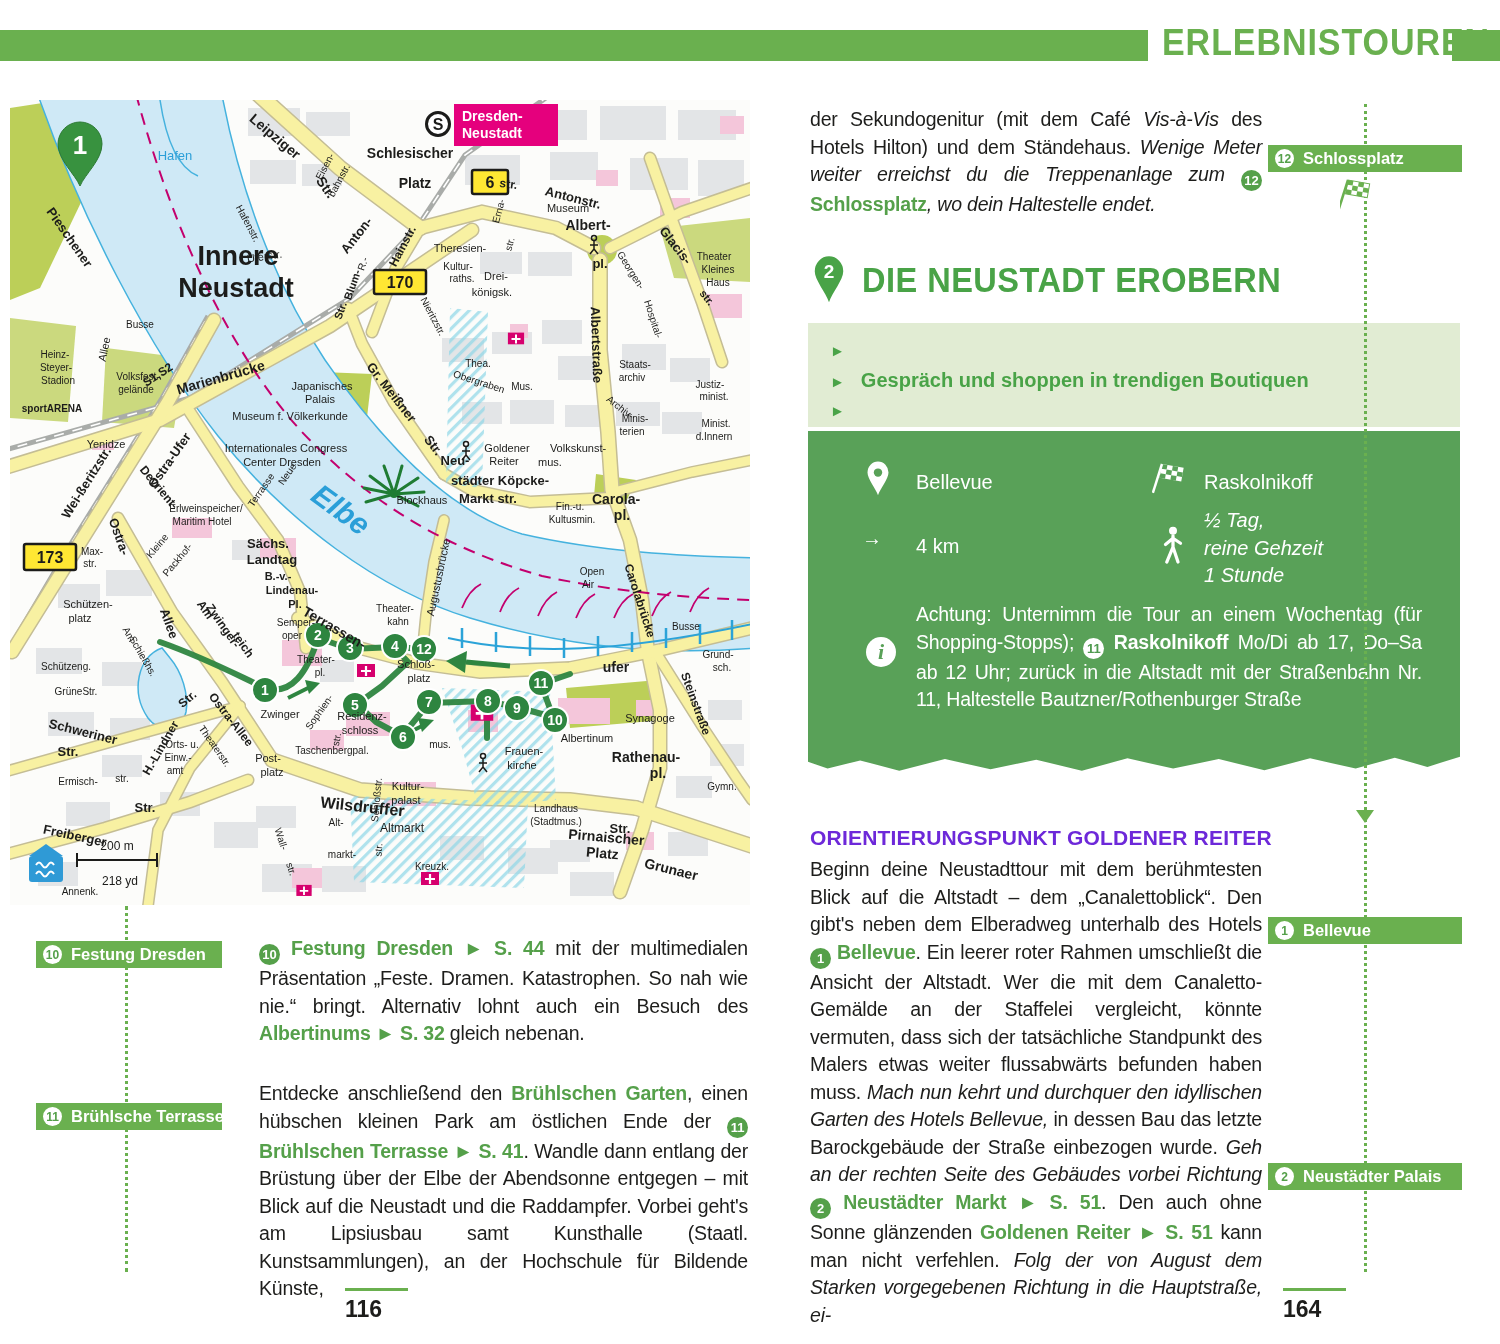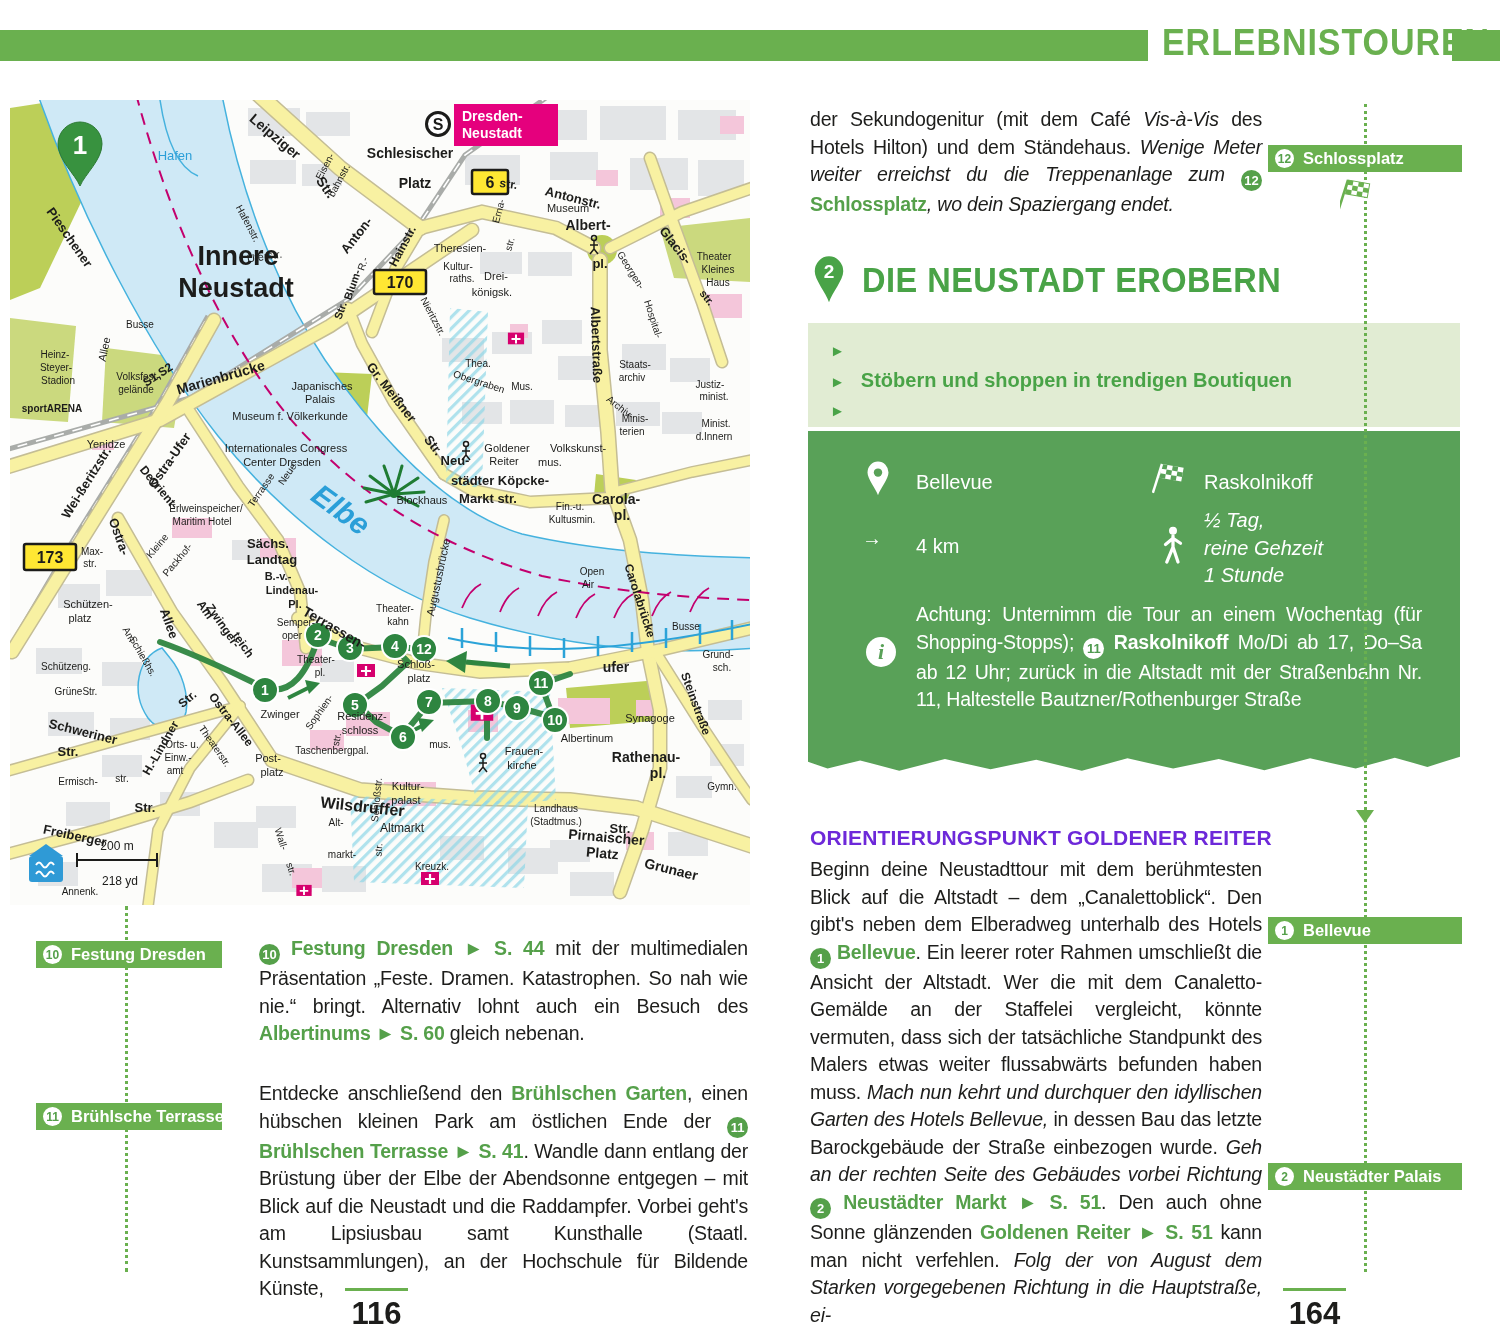--- a/index.html
+++ b/index.html
@@ -60,21 +60,21 @@
   .dark-box .cell{position:absolute;font-size:20px;}
   .pre{white-space:pre-line;line-height:27.5px;font-style:italic;}
   .info-text{position:absolute;left:108px;top:170px;width:506px;font-size:19.5px;line-height:27.5px;
              text-align:justify;letter-spacing:-0.2px;}
   .arrow-glyph{font-size:28px;font-weight:bold;}
   .info-i{position:absolute;left:58px;top:206px;width:30px;height:30px;border-radius:50%;background:#fff;
           color:#59a158;font-family:"Liberation Serif",serif;font-weight:bold;font-style:italic;font-size:22px;
           display:flex;align-items:center;justify-content:center;}
   
   .frule{position:absolute;top:1288px;width:63px;height:3px;background:#6ab04f;}
-  .fnum{position:absolute;top:1296px;width:63px;text-align:center;font-size:31px;font-weight:bold;}
+  .fnum{position:absolute;top:1296px;width:63px;text-align:left;font-size:23px;font-weight:bold;}
 </style>
 </head>
 <body>
 
 <div class="page">
 
   <div class="hbar main"></div>
   <div class="htitle">ERLEBNISTOUREN</div>
   <div class="hbar stub"></div>
 
@@ -601,41 +601,41 @@
           <rect x="11" y="0" width="5.5" height="4.7"></rect>
         <rect x="5.5" y="4.7" width="5.5" height="4.7"></rect>
           <rect x="16.5" y="4.7" width="5.5" height="4.7"></rect>
         <rect x="0" y="9.4" width="5.5" height="4.6"></rect>
           <rect x="11" y="9.4" width="5.5" height="4.6"></rect>
       </g>
       <line x1="0" y1="0" x2="-4" y2="30" stroke="#6ab04f" stroke-width="2.5"></line>
     </g>
   </svg>
 
-  <p class="body-text" id="left-p1"><span class="circ">10</span><span class="bd gr"> Festung Dresden ► S. 44</span><span> mit der multimedialen Präsentation „Feste. Dramen. Katastrophen. So nah wie nie.“ bringt. Alternativ lohnt auch ein Besuch des </span><span class="bd gr">Albertinums ► S. 60</span><span> gleich nebenan.</span></p>
+  <p class="body-text" id="left-p1"><span class="circ">10</span><span class="bd gr"> Festung Dresden ► S. 44</span><span> mit der multimedialen Präsentation „Feste. Dramen. Katastrophen. So nah wie nie.“ bringt. Alternativ lohnt auch ein Besuch des </span><span class="bd gr">Albertinums ► S. 32</span><span> gleich nebenan.</span></p>
   <p class="body-text" id="left-p2"><span>Entdecke anschließend den </span><span class="bd gr">Brühlschen Garten</span><span>, einen hübschen kleinen Park am östlichen Ende der </span><span class="circ">11</span><span class="bd gr"> Brühlschen Terrasse ► S. 41</span><span>. Wandle dann entlang der Brüstung über der Elbe der Abendsonne entgegen – mit Blick auf die Neustadt und die Raddampfer. Vorbei geht's am Lipsiusbau samt Kunsthalle (Staatl. Kunstsammlungen), an der Hochschule für Bildende Künste,</span></p>
 
-  <p class="body-text" id="intro"><span>der Sekundogenitur (mit dem Café </span><span class="it">Vis-à-Vis</span><span> des Hotels Hilton) und dem Ständehaus. </span><span class="it">Wenige Meter weiter erreichst du die Treppenanlage zum </span><span class="circ">12</span><span class="bd gr"> Schlossplatz</span><span class="it">, wo dein Spaziergang endet.</span></p>
+  <p class="body-text" id="intro"><span>der Sekundogenitur (mit dem Café </span><span class="it">Vis-à-Vis</span><span> des Hotels Hilton) und dem Ständehaus. </span><span class="it">Wenige Meter weiter erreichst du die Treppenanlage zum </span><span class="circ">12</span><span class="bd gr"> Schlossplatz</span><span class="it">, wo dein Haltestelle endet.</span></p>
 
   <div class="tour-heading">
     <svg width="38" height="48" viewBox="0 0 24 30">
       <path d="M12,29 C10,23 3,15 3,9.5 A9,9.5 0 1,1 21,9.5 C21,15 14,23 12,29 Z" fill="#49a347"></path>
       <text x="12" y="14" text-anchor="middle" font-size="12" font-weight="bold" fill="#fff" font-family="Liberation Sans, sans-serif">2</text>
     </svg>
     <h1>DIE NEUSTADT EROBERN</h1>
   </div>
 
   <div class="light-box">
     <div>
         <div class="bullet-row">
           <span class="bullet-arrow">►</span>
         </div>
         <div class="bullet-row">
           <span class="bullet-arrow">►</span>
-          <span>Stöbern und shoppen in trendigen Boutiquen</span>
+          <span>Gespräch und shoppen in trendigen Boutiquen</span>
         </div>
         <div class="bullet-row">
           <span class="bullet-arrow">►</span>
         </div>
       </div>
   </div>
 
   <div class="dark-box">
     <svg class="cell" style="left:56px;top:30px;" width="28" height="36" viewBox="0 0 24 30">
       <path d="M12,29 C10,23 3,15 3,9.5 A9,9.5 0 1,1 21,9.5 C21,15 14,23 12,29 Z" fill="#fff"></path>

